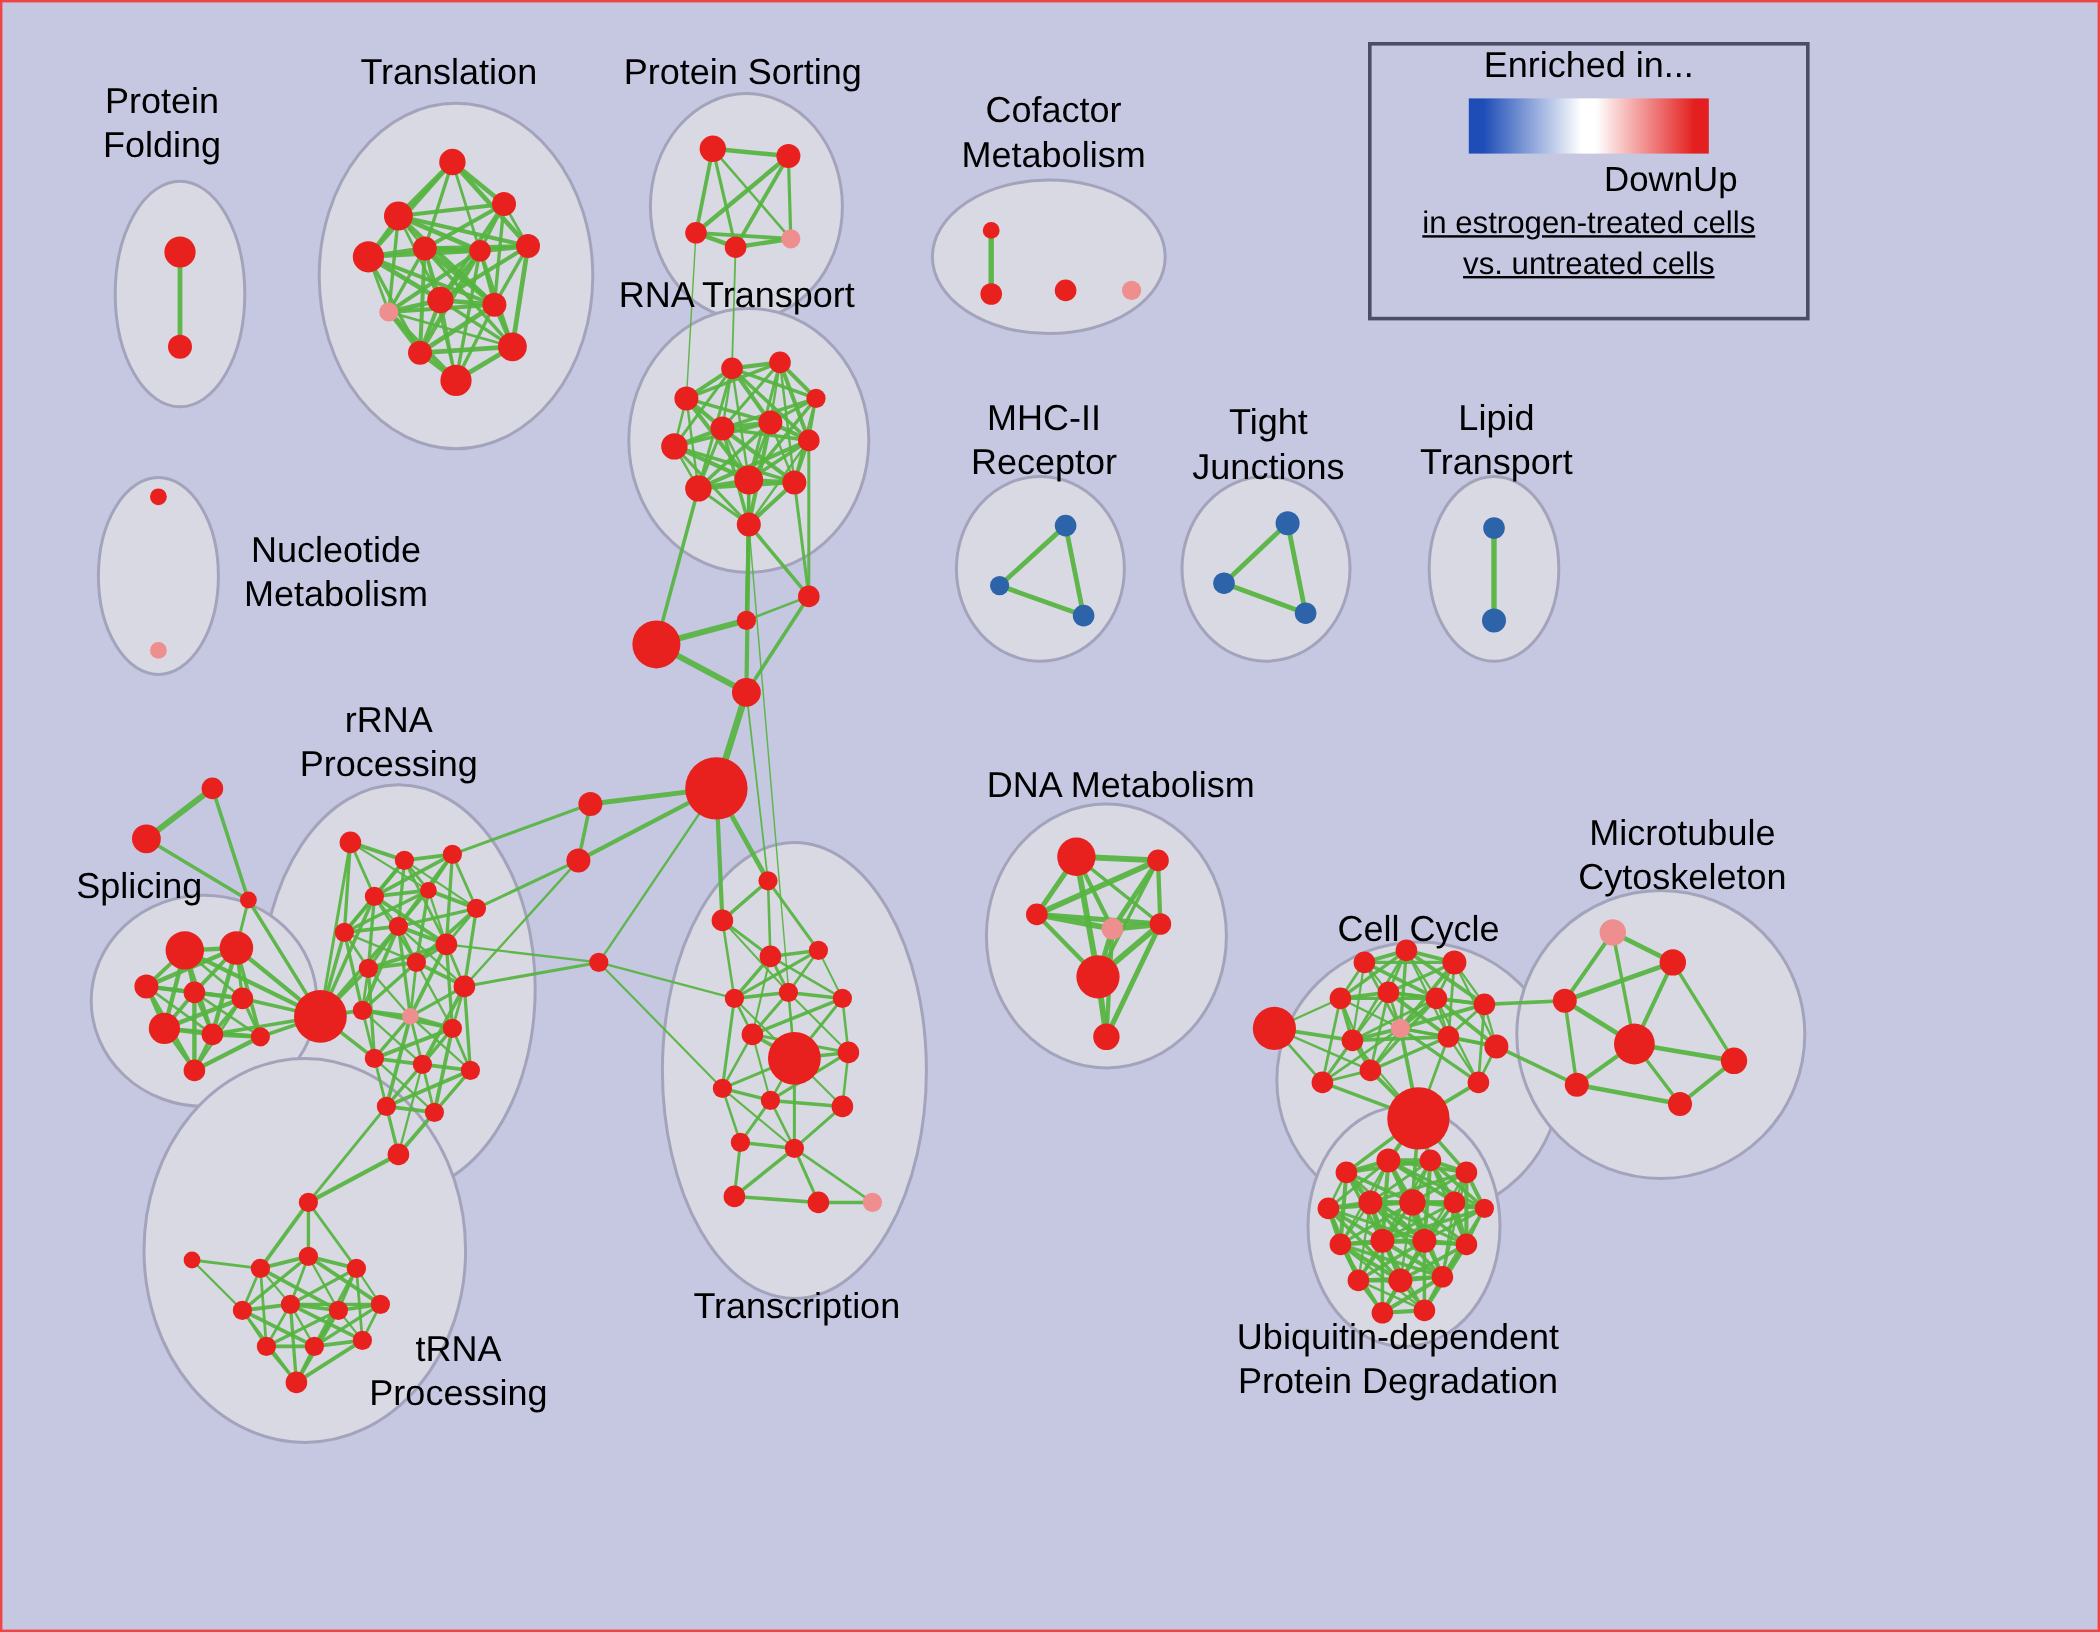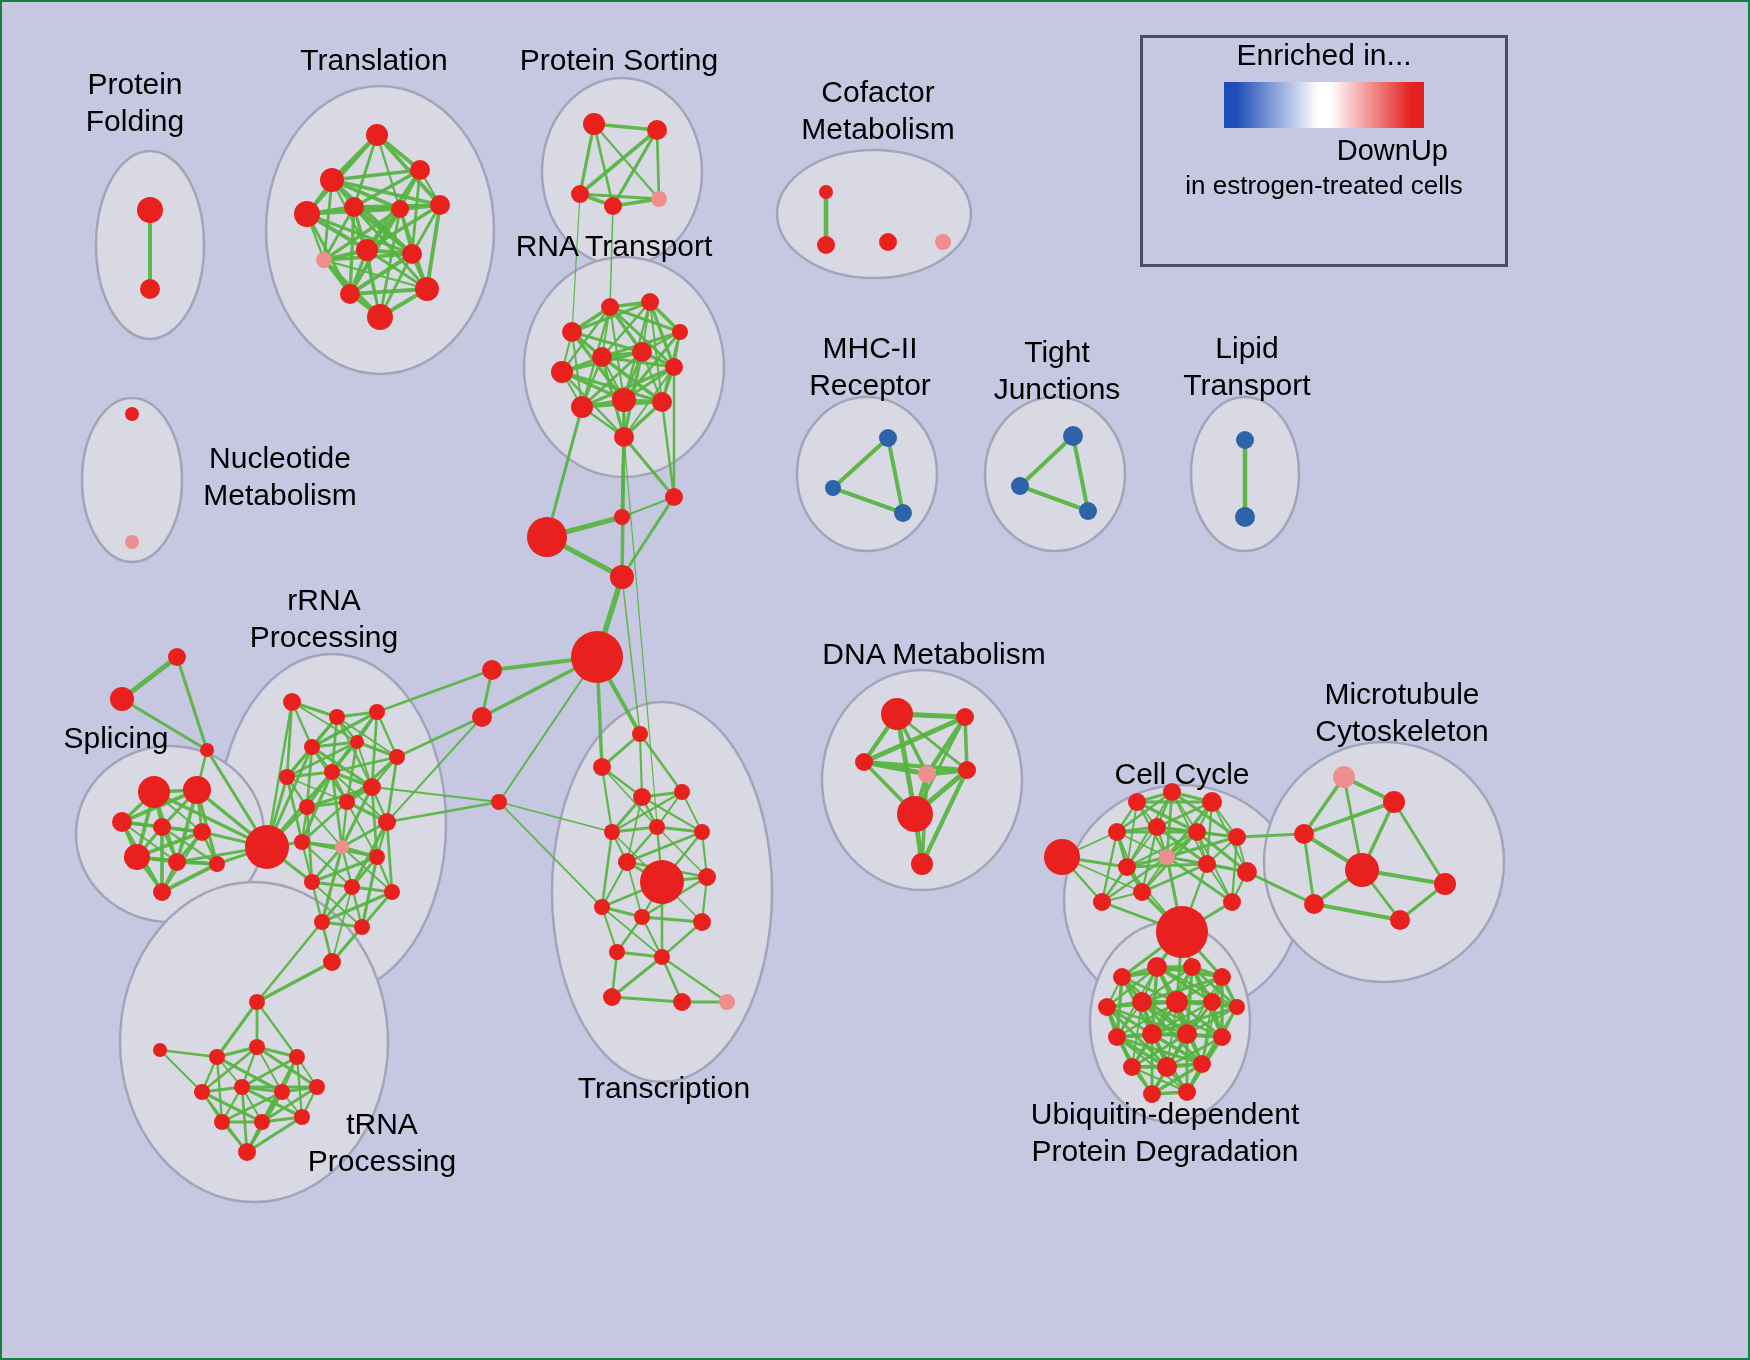--- a/index.html
+++ b/index.html
@@ -1,26 +1,26 @@
 <!DOCTYPE html>
 <html><head>
 <meta charset="utf-8">
 <style>
   html,body{margin:0;padding:0;}
   body{background:#ffffff;font-family:"Liberation Sans",sans-serif;}
-  #figure{position:relative;width:1750px;height:1360px;background:#c6c7e1;border:2px solid #15803d;box-sizing:border-box;overflow:hidden;}
+  #figure{position:relative;width:1750px;height:1360px;background:#c6c7e1;border:2px solid #ef4444;box-sizing:border-box;overflow:hidden;}
   #net{position:absolute;left:0;top:0;}
   .cluster{fill:#d9d9e3;stroke:#a3a4bc;stroke-width:2.5px;}
   .edge{stroke-linecap:round;opacity:0.92;fill:none;}
   .clabel{font-size:30px;fill:#000;text-anchor:middle;font-family:"Liberation Sans",sans-serif;}
   .legend{position:absolute;left:1138px;top:33px;width:368px;height:232px;border:3px solid #4c4c68;box-sizing:border-box;text-align:center;color:#000;background:transparent;}
   .legend-title{font-size:30px;}
   .legend-gradient{width:200px;height:46px;margin:10px auto 0 auto;}
   .legend-row{width:248px;margin:6px auto 0 auto;display:flex;justify-content:flex-end;font-size:29px;}
-  .legend-sub{font-size:26px;margin-top:3px;}
+  .legend-sub{font-size:26px;margin-top:3px;text-decoration:underline;}
 </style>
 </head>
 <body>
 
 <div id="figure">
   <svg id="net" width="1746" height="1356" viewBox="0 0 1746 1356">
       <g>
         <ellipse cx="148" cy="243" rx="54" ry="94" class="cluster"></ellipse>
         <ellipse cx="378" cy="228" rx="114" ry="144" class="cluster"></ellipse>
         <ellipse cx="620" cy="170" rx="80" ry="94" class="cluster"></ellipse>
@@ -833,14 +833,15 @@
     </svg>
 
   <div class="legend">
     <div class="legend-title">Enriched in...</div>
     <div class="legend-gradient" style="background: linear-gradient(90deg, rgb(30, 77, 183) 0%, rgb(30, 77, 183) 6%, rgb(255, 255, 255) 47%, rgb(255, 255, 255) 53%, rgb(227, 32, 31) 94%, rgb(227, 32, 31) 100%);"></div>
     <div class="legend-row">
       <span>Down</span>
       <span>Up</span>
     </div>
     <div class="legend-sub">in estrogen-treated cells</div>
+    <div class="legend-sub">vs. untreated cells</div>
   </div>
 </div>
 
 </body></html>

